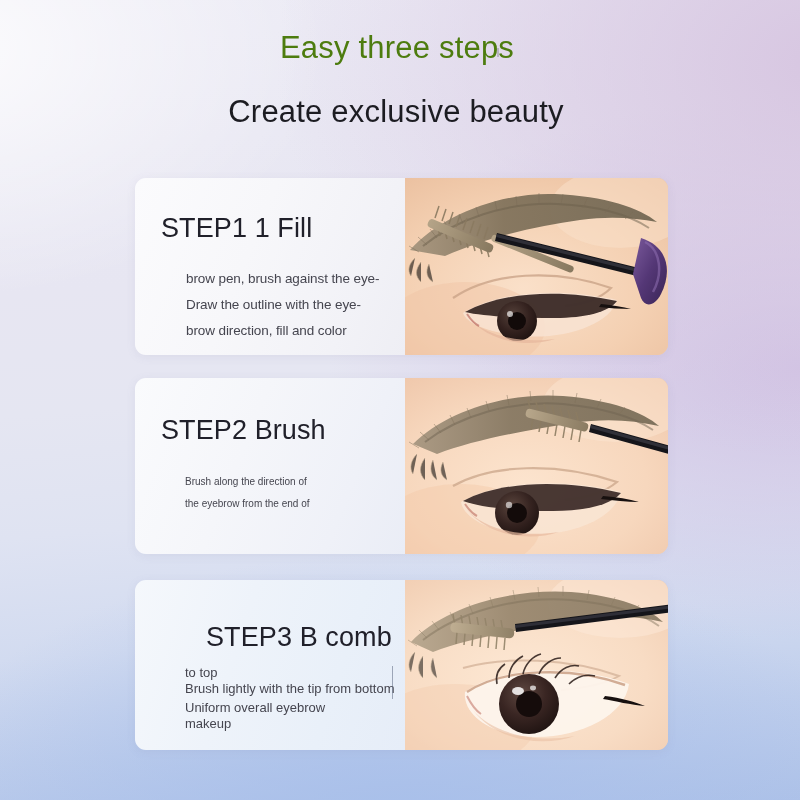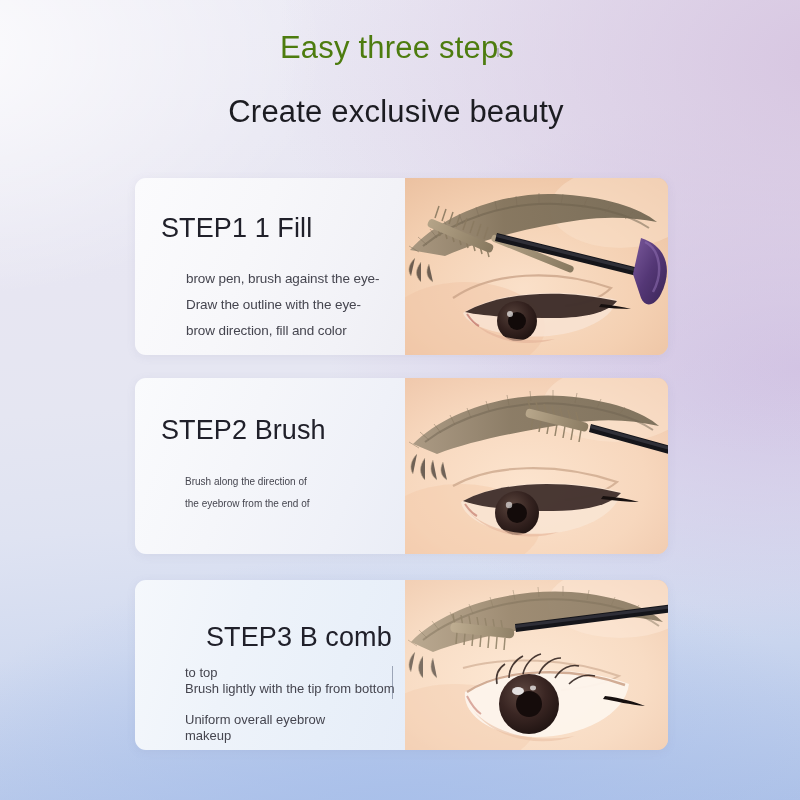--- a/index.html
+++ b/index.html
@@ -140,21 +140,21 @@
     font-size: 10px;
     line-height: 22px;
   }
   #card-3 .step-body {
     left: 50px;
     top: 85px;
     width: 224px;
     font-size: 13px;
     line-height: 15.5px;
   }
-  #card-3 .step-body .para-2 { margin-top: 16px; }
+  #card-3 .step-body .para-2 { margin-top: 4px; }
 
   .body-divider {
     position: absolute;
     left: 257px;
     top: 86px;
     width: 1px;
     height: 33px;
     background: rgba(95,105,130,0.55);
   }
 

